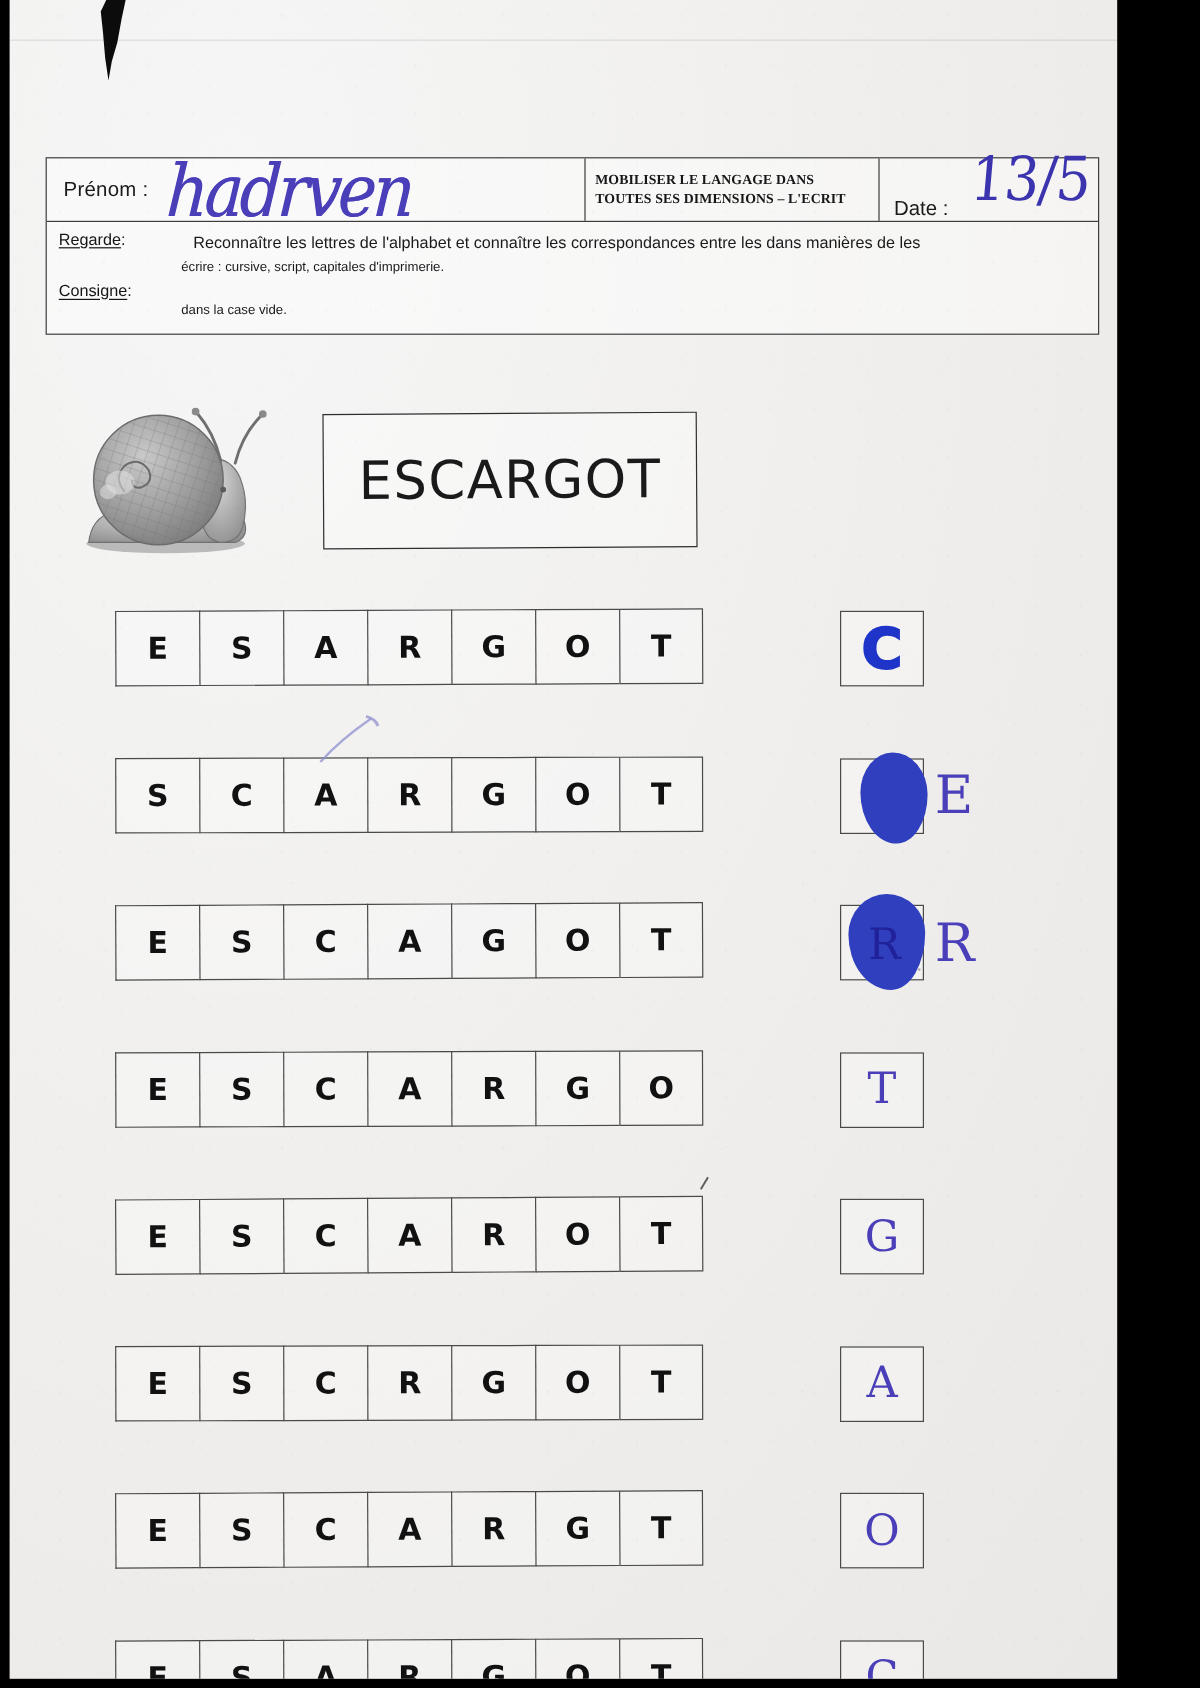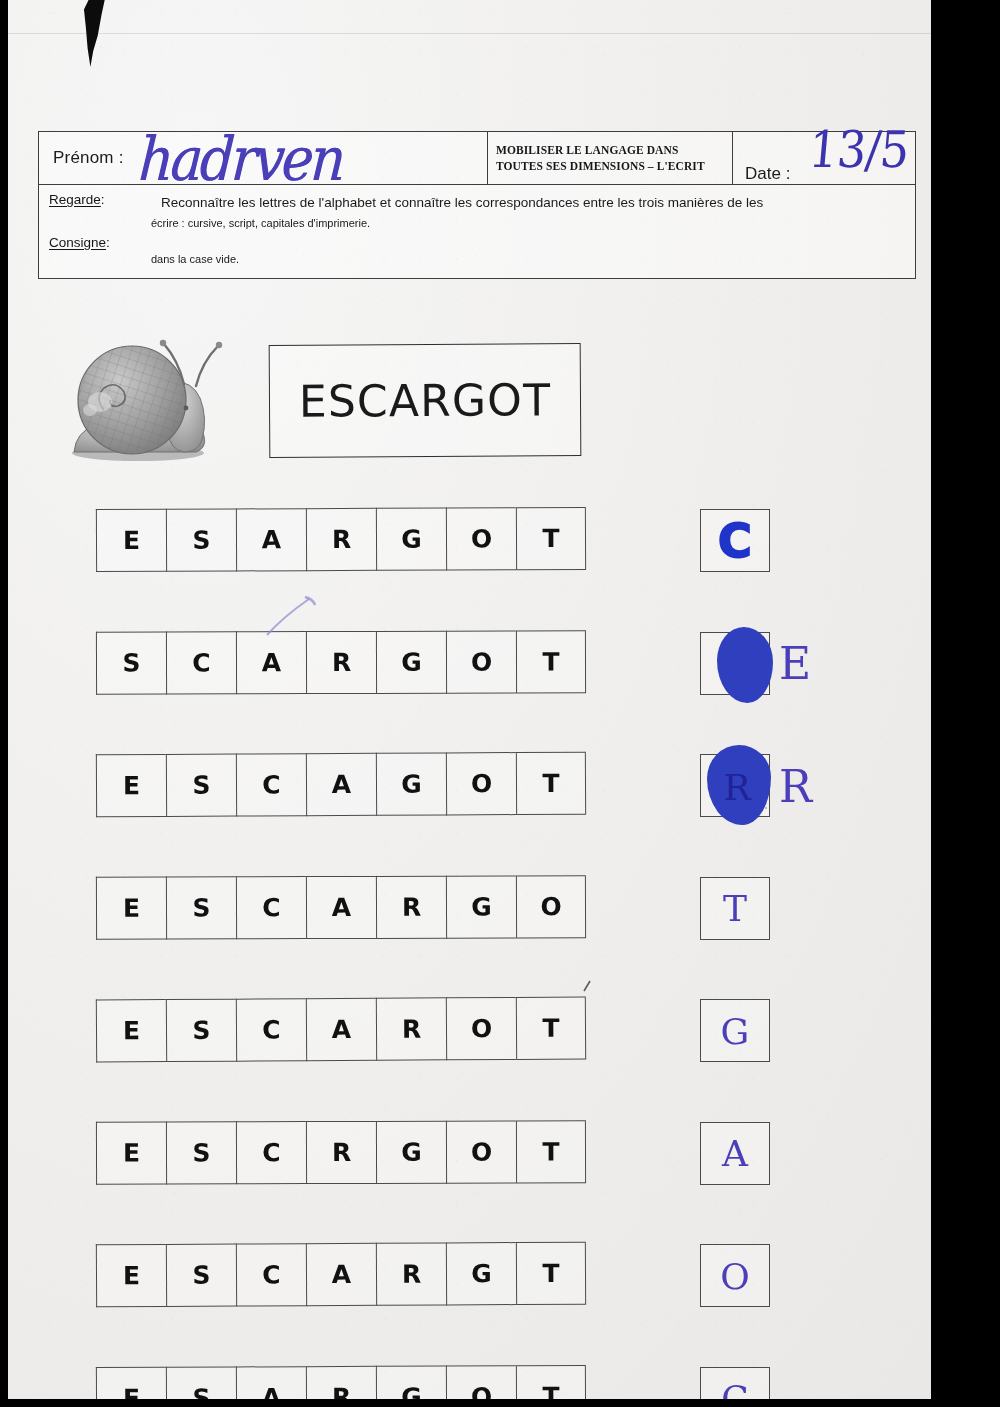--- a/index.html
+++ b/index.html
@@ -319,21 +319,21 @@
         <span class="hdr-date-label">Date :</span>
         <span class="handdate">13/5</span>
       </div>
     </div>
 
     <div class="hdr-body">
       <div class="hdr-line">
         <div class="hdr-key">
           <u>Regarde</u><span>:</span>
         </div>
-        <div class="hdr-val">Reconnaître les lettres de l'alphabet et connaître les correspondances entre les trois manières de les</div>
+        <div class="hdr-val">Reconnaître les lettres de l'alphabet et connaître les correspondances entre les dans manières de les</div>
       </div>
       <div class="hdr-val-cont">écrire : cursive, script, capitales d'imprimerie.</div>
 
       <div class="hdr-line" style="margin-top:2px">
         <div class="hdr-key">
           <u>Consigne</u><span>:</span>
         </div>
       </div>
       <div class="hdr-val-cont">dans la case vide.</div>
     </div>

